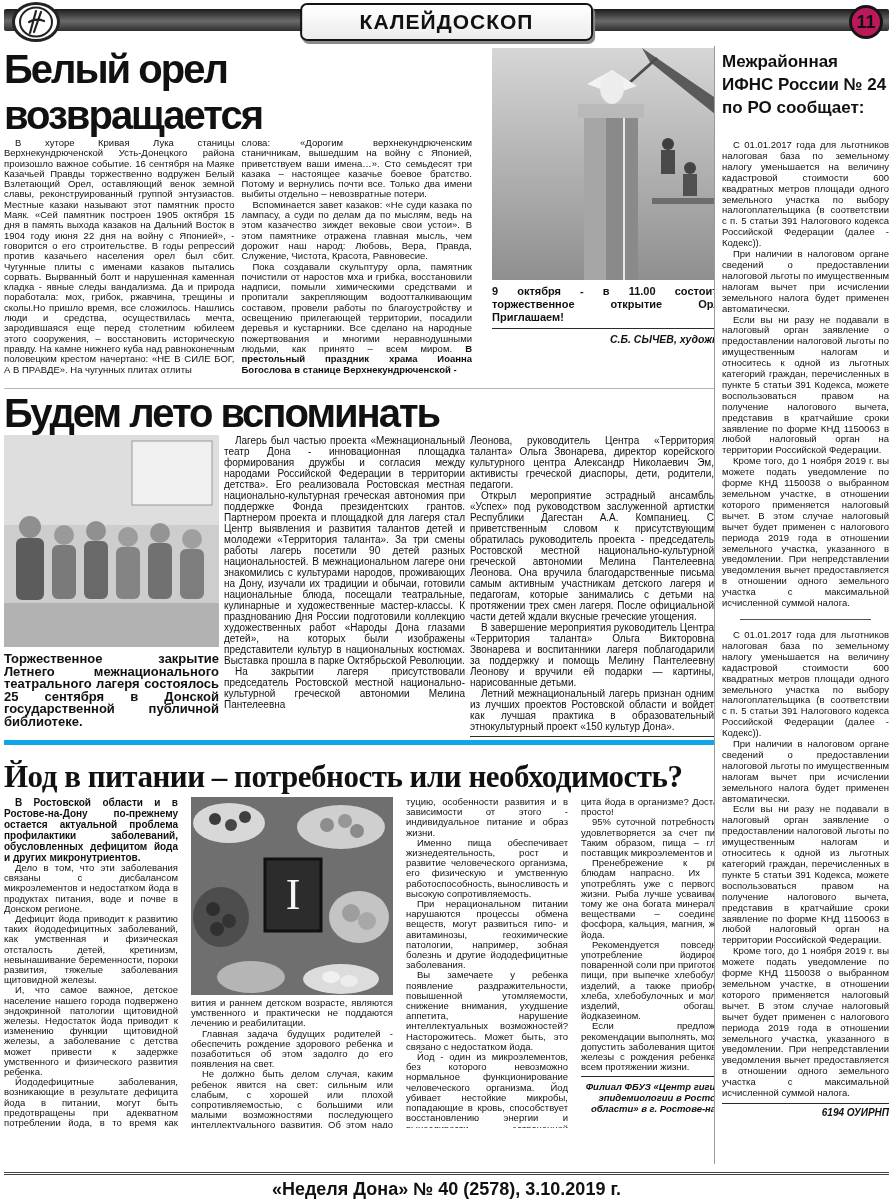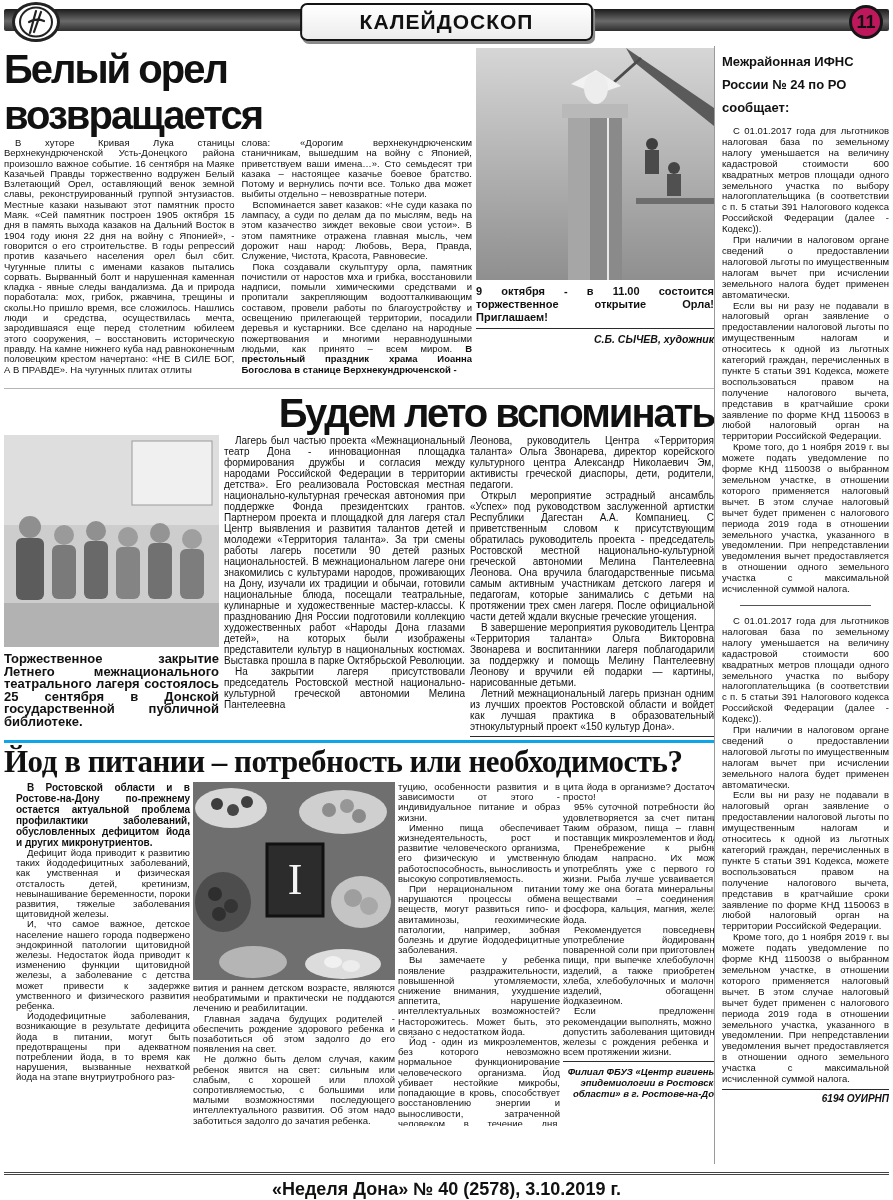--- a/index.html
+++ b/index.html
@@ -26,47 +26,47 @@
   .main { width:710px; overflow:hidden; }
   aside.tax { border-left:1px solid #9a9a9a; padding:4px 0 0 7px; overflow:hidden; }
 
   
   .jt { text-align:justify; }
   .indent { text-indent:11px; }
   .byline { font-weight:bold; font-style:italic; text-align:right; font-size:10.5px; margin-top:3px; }
   .thin-rule { border:0; border-top:1px solid #2a2a2a; margin:4px 0; }
 
   
-  section.eagle { height:342px; overflow:hidden; display:grid; grid-template-columns:468px 238px; column-gap:4px; }
+  section.eagle { height:342px; overflow:hidden; display:grid; grid-template-columns:468px 238px; column-gap:20px; }
   .eagle h1 { font-size:40px; letter-spacing:-2px; line-height:46px; font-weight:bold; }
   .eagle-cols { display:grid; grid-template-columns:1fr 1fr; column-gap:7px; height:292px; overflow:hidden; }
   .eagle-cols p { font-size:9.5px; line-height:10.3px; }
   .eagle-right { padding-top:2px; }
   .eagle-right figure { width:238px; height:232px; background:#bdbdbd; overflow:hidden; }
   .photo-caption { font-weight:bold; font-size:11px; line-height:13px; margin-top:5px; }
 
   
   section.camp { height:352px; overflow:hidden; border-top:1px solid #b5b5b5; padding-top:2px; }
-  .camp h1 { font-size:40px; letter-spacing:-2px; line-height:44px; font-weight:bold;text-align:right; }
+  .camp h1 { font-size:40px; letter-spacing:-2px; line-height:44px; font-weight:bold; }
   .camp-body { display:grid; grid-template-columns:215px 241px 244px; column-gap:5px; height:304px; overflow:hidden; }
   .camp-body .txtcol p { font-size:10px; line-height:11px; }
   .camp-photo figure { width:215px; height:212px; background:#cfcfcf; overflow:hidden; }
   .camp-caption { font-weight:bold; font-size:13px; line-height:12.5px; margin-top:6px; }
 
   
-  section.iodine { height:388px; overflow:hidden; border-top:3px solid #0ea5e9; padding-top:1px; }
+  section.iodine { height:388px; overflow:hidden; border-top:5px solid #0ea5e9; padding-top:14px; }
   .iodine h1 { font-family:"Liberation Serif", serif; font-size:31px; line-height:36px; font-weight:bold; letter-spacing:-0.5px; }
-  .iodine-cols { display:grid; grid-template-columns:174px 202px 162px 162px; column-gap:3px; height:344px; overflow:hidden; margin-top:2px;margin-left:12px; }
+  .iodine-cols { display:grid; grid-template-columns:174px 202px 162px 162px; column-gap:13px; height:344px; overflow:hidden; margin-top:2px; }
   .iodine-cols p { font-size:9.5px; line-height:10.2px; }
   .iodine .lead { font-weight:bold; font-size:10px; line-height:11px; }
   .iodine figure { width:202px; height:198px; background:#7a7a7a; overflow:hidden; margin-bottom:3px; }
   .iodine .byline { font-size:9.5px; line-height:11px; }
 
   
-  .tax h2 { font-size:13px; line-height:23px; font-weight:bold; margin-bottom:7px; }
+  .tax h2 { font-size:17px; line-height:23px; font-weight:bold; margin-bottom:21px; }
   .tax p { font-size:9.5px; line-height:10.9px; }
   .tax .code { font-weight:bold; font-style:italic; text-align:right; font-size:10px; margin-top:2px; }
   .tax-split { border:0; border-top:1px solid #555; margin:10px 18px; }
 
   
   footer { height:32px; border-top:3px double #444; margin-top:8px; display:flex; align-items:center; justify-content:center; }
   footer p { font-weight:bold; font-size:18px; }
 </style>
 </head>
 <body>
@@ -89,21 +89,21 @@
     <div class="main">
 
       <section class="eagle">
         <div>
           <h1>Белый орел возвращается</h1>
           <div class="eagle-cols">
             <div class="col">
               <p class="jt indent">В хуторе Кривая Лука станицы Верхнекундрюченской Усть-Донецкого района произошло важное событие. 16 сентября на Маяке Казачьей Правды торжественно водружен Белый Взлетающий Орел, оставляющий венок земной славы, реконструированный группой энтузиастов. Местные казаки называют этот памятник просто Маяк. «Сей памятник построен 1905 октября 15 дня в память выхода казаков на Дальний Восток в 1904 году июня 22 дня на войну с Японией», - говорится о его строительстве. В годы репрессий против казачьего населения орел был сбит. Чугунные плиты с именами казаков пытались сорвать. Вырванный болт и нарушенная каменная кладка - явные следы вандализма. Да и природа поработала: мох, грибок, ржавчина, трещины и сколы.Но пришло время, все сложилось. Нашлись люди и средства, осуществилась мечта, зародившаяся еще перед столетним юбилеем этого сооружения, – восстановить историческую правду. На камне нижнего куба над равноконечным половецким крестом начертано: «НЕ В СИЛЕ БОГ, А В ПРАВДЕ». На чугунных плитах отлиты</p>
             </div>
             <div class="col">
-              <p class="jt">слова: «Дорогим верхнекундрюченским станичникам, вышедшим на войну с Японией, приветствуем ваши имена…». Сто семьдесят три казака – настоящее казачье боевое братство. Потому и вернулись почти все. Только два может выбиты отдельно – невозвратные потери.</p>
+              <p class="jt">слова: «Дорогим верхнекундрюченским станичникам, вышедшим на войну с Японией, приветствуем ваши имена…». Сто семьдесят три казака – настоящее казачье боевое братство. Потому и вернулись почти все. Только два имени выбиты отдельно – невозвратные потери.</p>
               <p class="jt indent">Вспоминается завет казаков: «Не суди казака по лампасу, а суди по делам да по мыслям, ведь на этом казачество зиждет вековые свои устои». В этом памятнике отражена главная мысль, чем дорожит наш народ: Любовь, Вера, Правда, Служение, Чистота, Красота, Равновесие.</p>
               <p class="jt indent"><span>Пока создавали скульптуру орла, памятник почистили от наростов мха и грибка, восстановили надписи, помыли химическими средствами и пропитали закрепляющим водоотталкивающим составом, провели работы по благоустройству и освещению прилегающей территории, посадили деревья и кустарники. Все сделано на народные пожертвования и многими неравнодушными людьми, как принято – всем миром.</span> <b>В престольный праздник храма Иоанна Богослова в станице Верхнекундрюченской -</b></p>
             </div>
           </div>
         </div>
         <div class="eagle-right">
           <figure>
             <svg width="238" height="232" viewBox="0 0 238 232">
               <defs>
                 <linearGradient id="sky" x1="0" y1="0" x2="0" y2="1">
@@ -182,20 +182,21 @@
 
           </div>
         </div>
       </section>
 
       <section class="iodine">
         <h1>Йод в питании – потребность или необходимость?</h1>
         <div class="iodine-cols">
           <div class="col">
             <p class="lead jt indent">В Ростовской области и в Ростове-на-Дону по-прежнему остается актуальной проблема профилактики заболеваний, обусловленных дефицитом йода и других микронутриентов.</p>
+            <p class="jt indent">Дело в том, что эти заболевания связаны с дисбалансом микроэлементов и недостатком йода в продуктах питания, воде и почве в Донском регионе.</p>
             <p class="jt indent">Дефицит йода приводит к развитию таких йододефицитных заболеваний, как умственная и физическая отсталость детей, кретинизм, невынашивание беременности, пороки развития, тяжелые заболевания щитовидной железы.</p>
             <p class="jt indent">И, что самое важное, детское население нашего города подвержено эндокринной патологии щитовидной железы. Недостаток йода приводит к изменению функции щитовидной железы, а заболевание с детства может привести к задержке умственного и физического развития ребенка.</p>
             <p class="jt indent">Йододефицитные заболевания, возникающие в результате дефицита йода в питании, могут быть предотвращены при адекватном потреблении йода, в то время как нарушения, вызванные нехваткой йода на этапе внутриутробного раз-</p>
           </div>
           <div class="col">
             <figure>
               <svg width="202" height="198" viewBox="0 0 202 198">
                 <rect width="202" height="198" fill="#6f6f6f"></rect>
                 <g>
                   <ellipse cx="38" cy="26" rx="36" ry="20" fill="#d8d8d8"></ellipse>
@@ -217,21 +218,21 @@
                   <ellipse cx="150" cy="182" rx="38" ry="15" fill="#dcdcdc"></ellipse>
                   <ellipse cx="140" cy="180" rx="9" ry="6" fill="#f1f1f1"></ellipse>
                     <ellipse cx="158" cy="184" rx="9" ry="6" fill="#ededed"></ellipse>
                 </g>
                 <g>
                   <rect x="74" y="62" width="56" height="72" fill="#2c2c2c" stroke="#111" stroke-width="3"></rect>
                   <text x="102" y="112" text-anchor="middle" font-family="Liberation Serif, serif" font-size="44" fill="#f5f5f5">I</text>
                 </g>
               </svg>
             </figure>
-            <p class="jt">вития и раннем детском возрасте, являются необратимыми и практически не поддаются лечению и реабилитации.</p>
+            <p class="jt">вития и раннем детском возрасте, являются умственного и практически не поддаются лечению и реабилитации.</p>
             <p class="jt indent">Главная задача будущих родителей - обеспечить рождение здорового ребенка и позаботиться об этом задолго до его появления на свет.</p>
             <p class="jt indent">Не должно быть делом случая, каким ребенок явится на свет: сильным или слабым, с хорошей или плохой сопротивляемостью, с большими или малыми возможностями последующего интеллектуального развития. Об этом надо заботиться задолго до зачатия ребенка.</p>
             <p class="jt indent">Когда же он появился на свет, предстоит определить его консти-</p>
           </div>
           <div class="col">
             <p class="jt">туцию, особенности развития и в зависимости от этого - индивидуальное питание и образ жизни.</p>
             <p class="jt indent">Именно пища обеспечивает жизнедеятельность, рост и развитие человеческого организма, его физическую и умственную работоспособность, выносливость и высокую сопротивляемость.</p>
             <p class="jt indent">При нерациональном питании нарушаются процессы обмена веществ, могут развиться гипо- и авитаминозы, геохимические патологии, например, зобная болезнь и другие йододефицитные заболевания.</p>
             <p class="jt indent">Вы замечаете у ребенка появление раздражительности, повышенной утомляемости, снижение внимания, ухудшение аппетита, нарушение интеллектуальных возможностей? Насторожитесь. Может быть, это связано с недостатком йода.</p>
             <p class="jt indent">Йод - один из микроэлементов, без которого невозможно нормальное функционирование человеческого организма. Йод убивает нестойкие микробы, попадающие в кровь, способствует восстановлению энергии и выносливости, затраченной человеком в течение дня, оказывает успокаивающее влияние на организм и нервную систему.</p>

